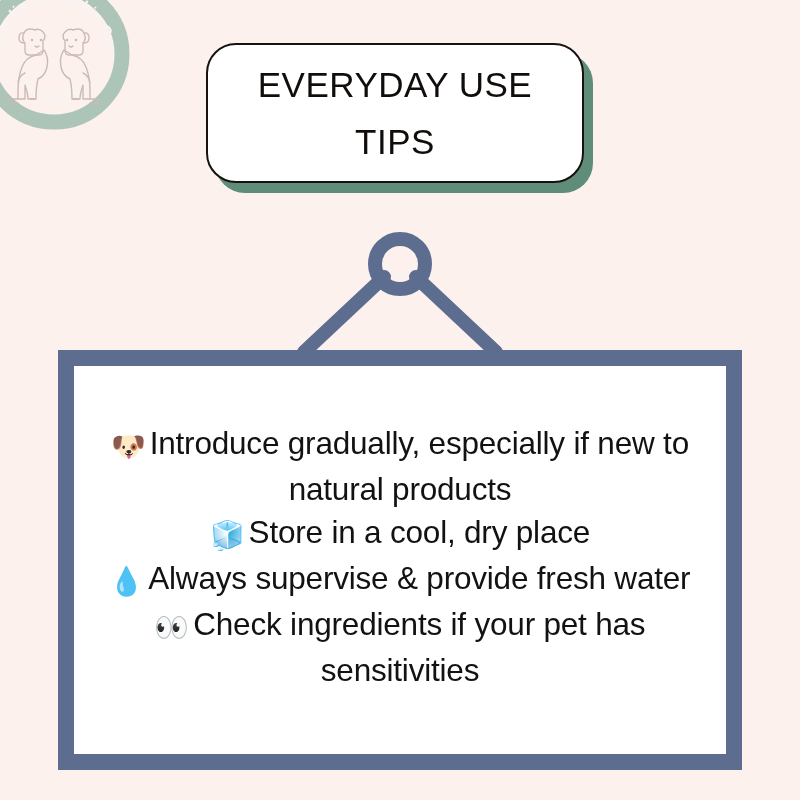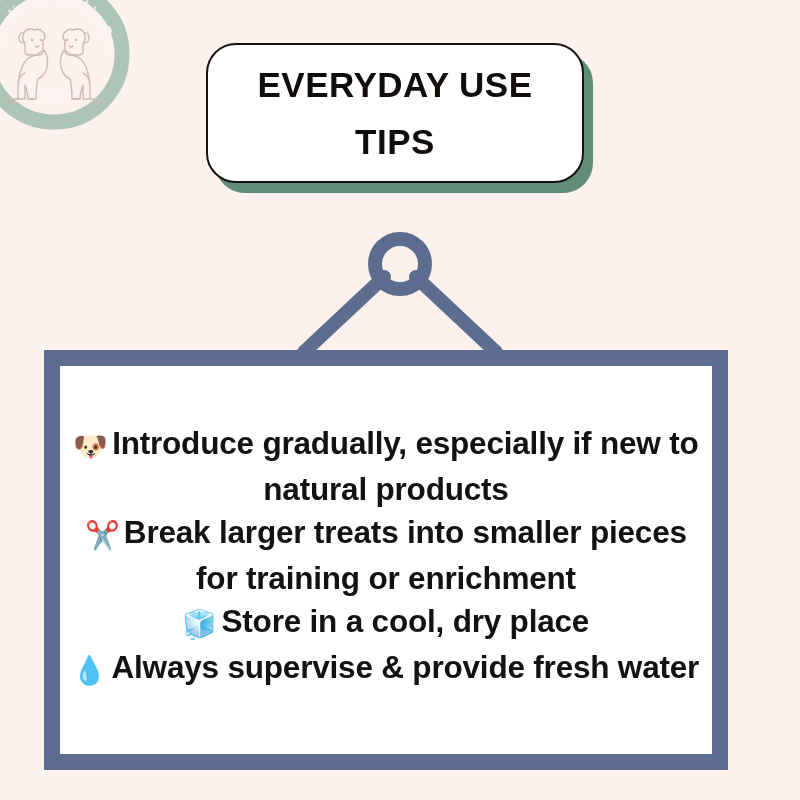--- a/index.html
+++ b/index.html
@@ -53,21 +53,21 @@
     background: #ffffff;
     border: 2px solid #15120f;
     border-radius: 30px;
     box-sizing: border-box;
     display: flex;
     align-items: center;
     justify-content: center;
   }
   #banner-title {
     font-size: 35px;
-    font-weight: 700;
+    font-weight: 400;
     letter-spacing: 0.5px;
     line-height: 57px;
     text-align: center;
     color: #100d0b;
     white-space: pre-line;
     text-transform: uppercase;
   }
 
   
   #hanger {
@@ -75,28 +75,27 @@
     left: 280px;
     top: 232px;
     width: 240px;
     height: 130px;
   }
   #hanger svg { display: block; }
 
   
   #sign-frame {
     position: absolute;
-    left: 44px;
+    left: 58px;
     top: 350px;
     width: 684px;
     height: 420px;
     background: #5d6d8f;
     box-sizing: border-box;
     padding: 16px;
-    font-weight: bold;
   }
   #sign-board {
     width: 100%;
     height: 100%;
     background: #ffffff;
     box-sizing: border-box;
     display: flex;
     flex-direction: column;
     align-items: center;
     justify-content: center;
@@ -182,23 +181,23 @@
   </svg>
 </div>
 
 <div id="sign-frame">
   <div id="sign-board">
     <ul id="tips-list">
       <li class="tip-line">
         <span class="tip-emoji">🐶</span><span>Introduce gradually, especially if new to natural products</span>
       </li>
       <li class="tip-line">
-        <span class="tip-emoji">✂️</span><span>Break larger treats into smaller pieces for training or enrichment</span>
-      </li>
-      <li class="tip-line">
         <span class="tip-emoji">🧊</span><span>Store in a cool, dry place</span>
       </li>
       <li class="tip-line">
         <span class="tip-emoji">💧</span><span>Always supervise &amp; provide fresh water</span>
+      </li>
+      <li class="tip-line">
+        <span class="tip-emoji">👀</span><span>Check ingredients if your pet has sensitivities</span>
       </li>
     </ul>
   </div>
 </div>
 
 </body></html>

